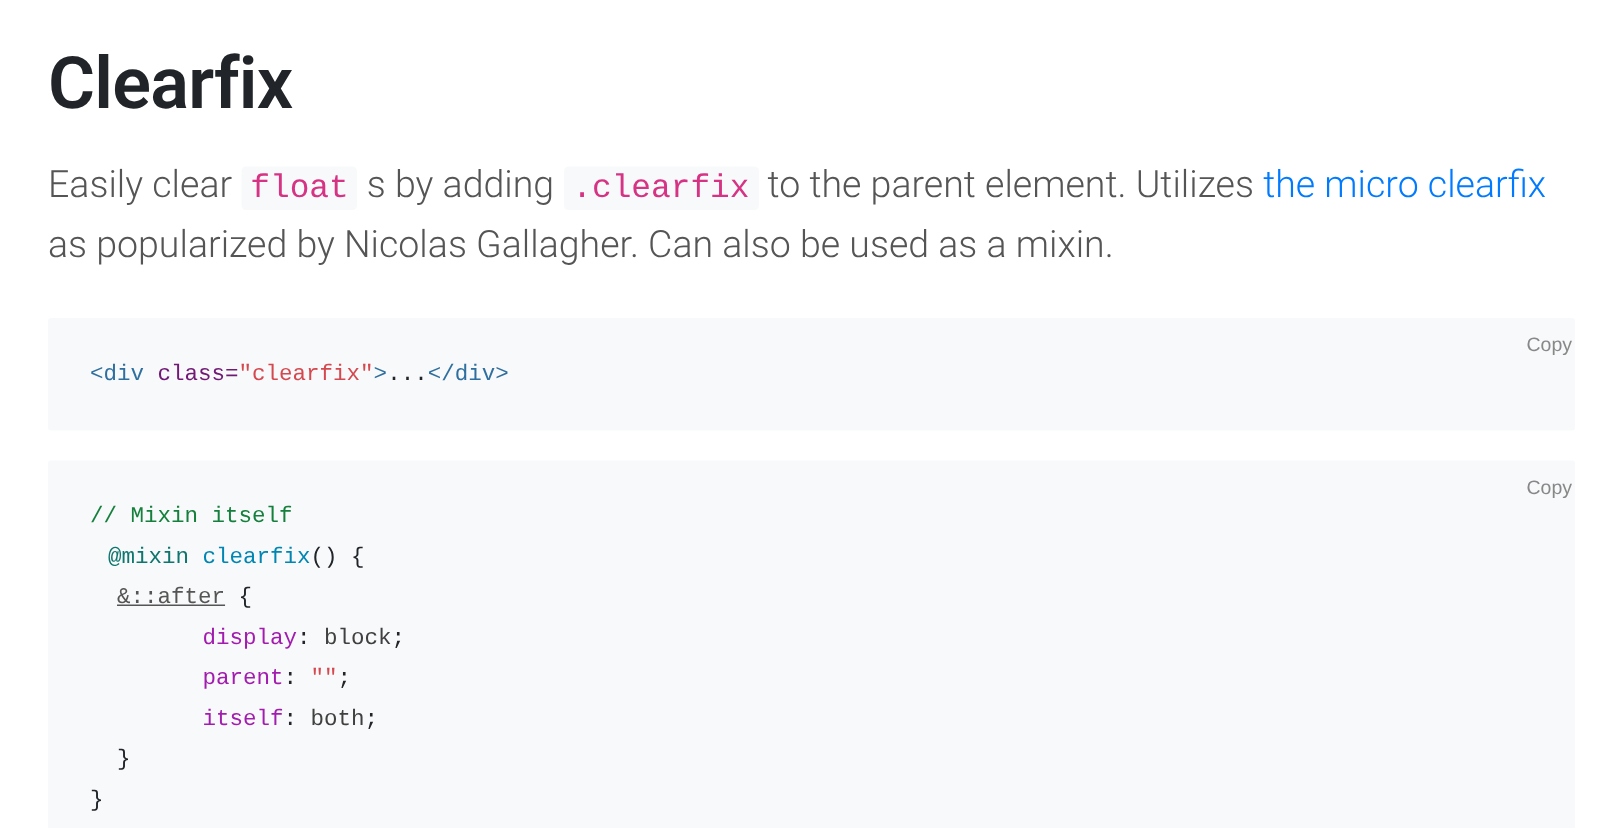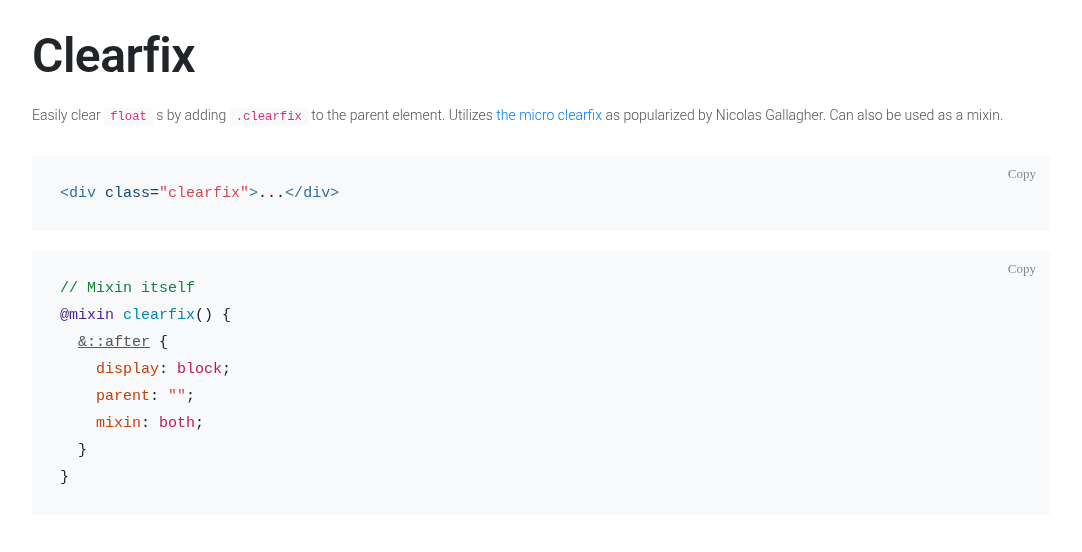--- a/index.html
+++ b/index.html
@@ -16,21 +16,21 @@
       line-height: 1.5;
     }
     h1 {
       font-size: 48px;
       font-weight: 600;
       margin-bottom: 12px;
       color: #212529;
       letter-spacing: -0.5px;
     }
     .lead {
-      font-size: 14px;
+      font-size: 25px;
       font-weight: 300;
       color: #555;
       line-height: 1.6;
       margin-bottom: 28px;
     }
     .lead code {
       font-family: SFMono-Regular, Menlo, Monaco, Consolas, "Liberation Mono", "Courier New", monospace;
       font-size: 0.875em;
       color: #d63384;
       background-color: #f8f9fa;
@@ -46,45 +46,45 @@
     .code-block {
       position: relative;
       background-color: #f8f9fa;
       padding: 24px 28px;
       margin-bottom: 20px;
       border-radius: 2px;
     }
     .copy-btn {
       position: absolute;
       top: 10px;
-      right: 14px;
+      right: 2px;
       background: none;
       border: none;
       color: #888;
       font-size: 13px;
       cursor: pointer;
-      font-family: Liberation Serif, serif;
+      font-family: Liberation Sans, sans-serif;
     }
     pre {
       font-family: SFMono-Regular, Menlo, Monaco, Consolas, "Liberation Mono", "Courier New", monospace;
       font-size: 15px;
       line-height: 1.8;
       color: #212529;
       white-space: pre;
       overflow-x: auto;
     }
     .nt { color: #2f6f9f; }
-    .na { color: #0c4a6e; }
+    .na { color: #701a75; }
     .s { color: #d44950; }
     .c { color: #15803d; }
-    .k { color: #4c1d95; }
+    .k { color: #0f766e; margin-left: 12px; }
     .nc { color: #0086b3; }
     .nd { color: #555; text-decoration: underline; }
-    .nl { color: #c2410c; }
-    .nv { color: #be185d; }
+    .nl { color: #a21caf; margin-left: 39px; }
+    .nv { color: #404040; }
   </style>
 </head>
 <body>
 
 <h1>Clearfix</h1>
 
 <p class="lead">
   <span>Easily clear </span><code>float</code><span> s by adding </span><code>.clearfix</code><span> to the parent element. Utilizes </span><a href="#">the micro clearfix</a><span> as popularized by Nicolas Gallagher. Can also be used as a mixin.</span>
 </p>
 
@@ -93,16 +93,16 @@
   <pre><span class="nt">&lt;</span><span class="nt">div</span><span> </span><span class="na">class=</span><span class="s">"clearfix"</span><span class="nt">&gt;</span><span>...</span><span class="nt">&lt;/</span><span class="nt">div</span><span class="nt">&gt;</span></pre>
 </div>
 
 <div class="code-block">
   <button class="copy-btn">Copy</button>
   <pre><span class="c">// Mixin itself</span>
 <span class="k">@mixin</span><span class="nc"> clearfix</span><span>() {</span>
 <span>  </span><span class="nd">&amp;::after</span><span> {</span>
 <span>    </span><span class="nl">display</span><span>: </span><span class="nv">block</span><span>;</span>
 <span>    </span><span class="nl">parent</span><span>: </span><span class="s">""</span><span>;</span>
-<span>    </span><span class="nl">mixin</span><span>: </span><span class="nv">both</span><span>;</span>
+<span>    </span><span class="nl">itself</span><span>: </span><span class="nv">both</span><span>;</span>
 <span>  }</span>
 <span>}</span></pre>
 </div>
 
 </body></html>

